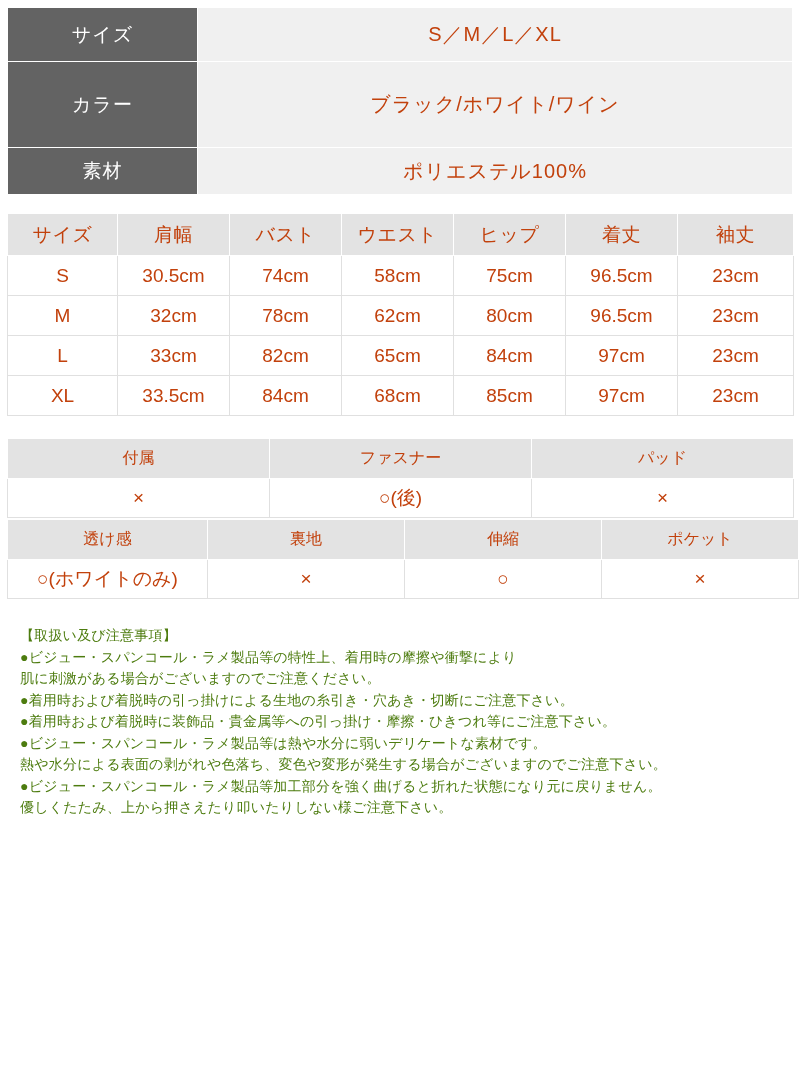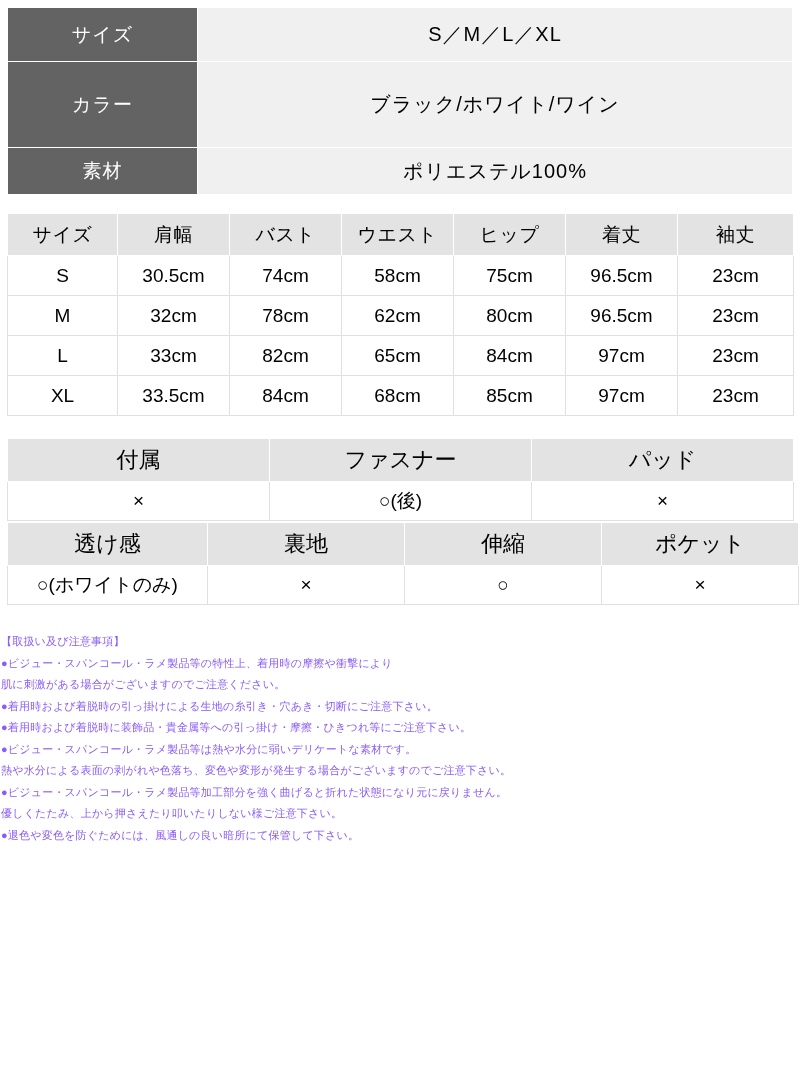--- a/index.html
+++ b/index.html
@@ -28,21 +28,21 @@
     table-layout: fixed;
   }
 
   
   td, th {
     border: 1px solid #d9d9d9;
     text-align: center;
     vertical-align: middle;
     font-weight: normal;
     font-size: 19px;
-    color: #000000;
+    color: #c2410c;
     padding: 6px 2px;
   }
 
   
   .spec-table { margin-top: 7px; }
   .spec-table td { border: 1px solid #ffffff; }
   .spec-table .hcell {
     background: #636363;
     color: #ffffff;
     width: 190px;
@@ -78,40 +78,40 @@
   .meas-table col.c2 { width: 112px; }
   .meas-table col.c3 { width: 112px; }
   .meas-table col.c4 { width: 112px; }
   .meas-table col.c5 { width: 112px; }
   .meas-table col.c6 { width: 116px; }
 
   
   .attr-wrap { margin-top: 22px; }
   .attr-table th {
     background: #e3e3e3;
-    font-size: 22px;
+    font-size: 16px;
     height: 40px;
     border: 1px solid #ffffff;
   }
   .attr-table td {
     height: 38px;
     border: 1px solid #e0e0e0;
     font-size: 19px;
   }
   .attr-table.second { margin-top: 1px; }
   .attr-table .w3 { width: 262px; }
   .attr-table .w4a { width: 200px; }
   .attr-table .w4b { width: 197px; }
 
   
   .notes {
-    margin: 26px 14px 0 1px;
-    font-size: 11px;
+    margin: 26px 14px 0 20px;
+    font-size: 14px;
     line-height: 21.5px;
-    color: #8b5cf6;
+    color: #4d7c0f;
     letter-spacing: 0.2px;
   }
   .notes div { white-space: nowrap; }
   .notes .head { }
 </style>
 </head>
 <body>
 
 <div class="page">
 
@@ -236,16 +236,15 @@
   <div class="notes">
     <div class="head">【取扱い及び注意事項】</div>
     <div>●ビジュー・スパンコール・ラメ製品等の特性上、着用時の摩擦や衝撃により</div>
     <div>肌に刺激がある場合がございますのでご注意ください。</div>
     <div>●着用時および着脱時の引っ掛けによる生地の糸引き・穴あき・切断にご注意下さい。</div>
     <div>●着用時および着脱時に装飾品・貴金属等への引っ掛け・摩擦・ひきつれ等にご注意下さい。</div>
     <div>●ビジュー・スパンコール・ラメ製品等は熱や水分に弱いデリケートな素材です。</div>
     <div>熱や水分による表面の剥がれや色落ち、変色や変形が発生する場合がございますのでご注意下さい。</div>
     <div>●ビジュー・スパンコール・ラメ製品等加工部分を強く曲げると折れた状態になり元に戻りません。</div>
     <div>優しくたたみ、上から押さえたり叩いたりしない様ご注意下さい。</div>
-    <div>●退色や変色を防ぐためには、風通しの良い暗所にて保管して下さい。</div>
   </div>
 
 </div>
 
 </body></html>

